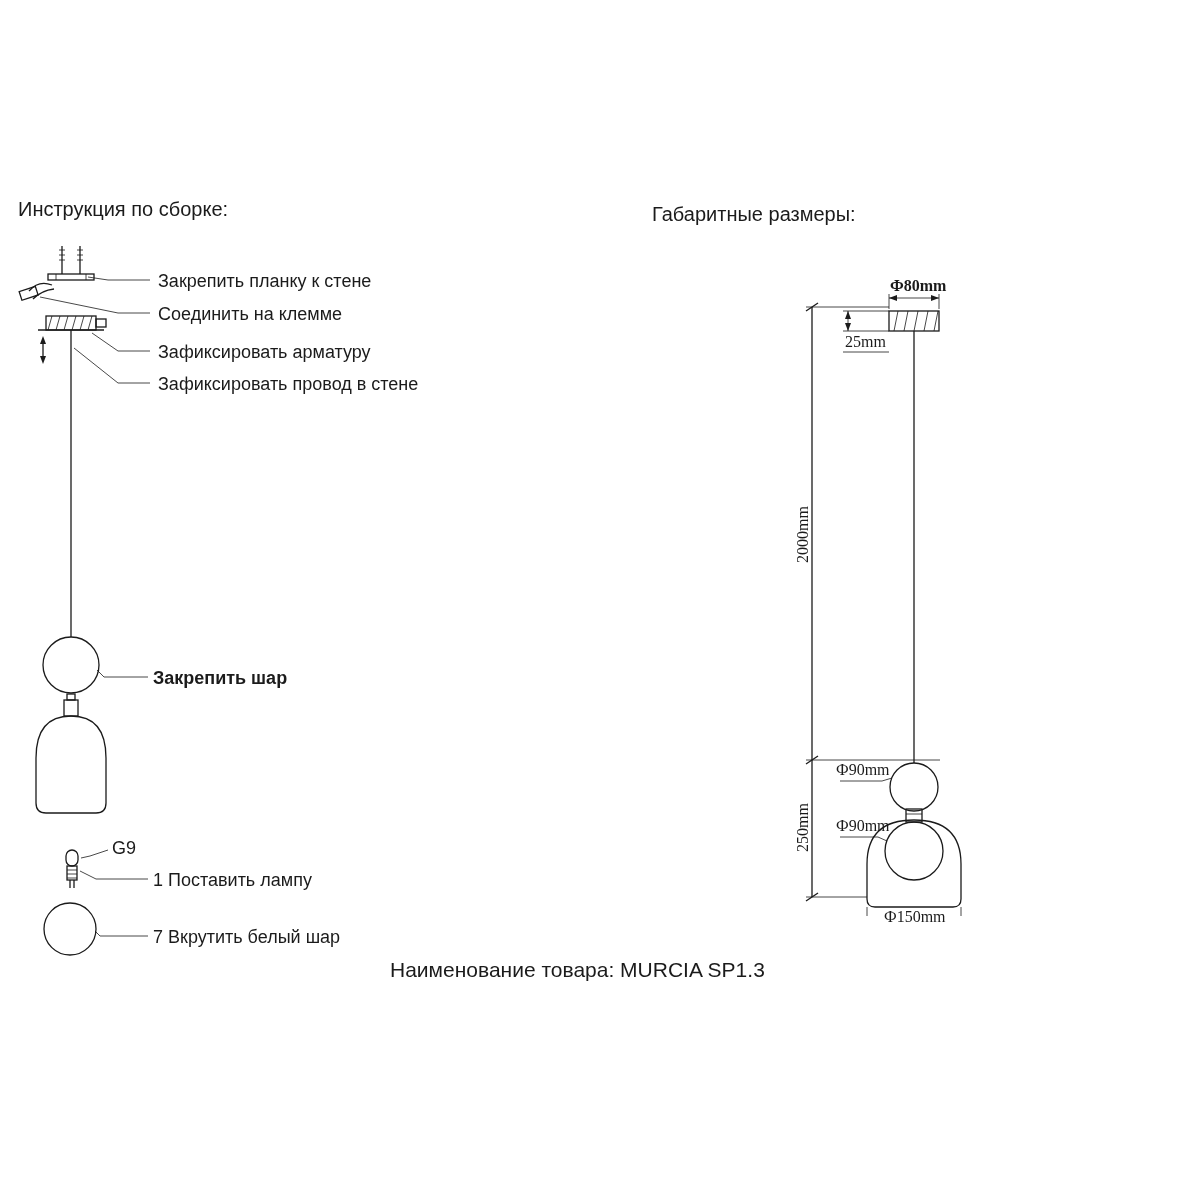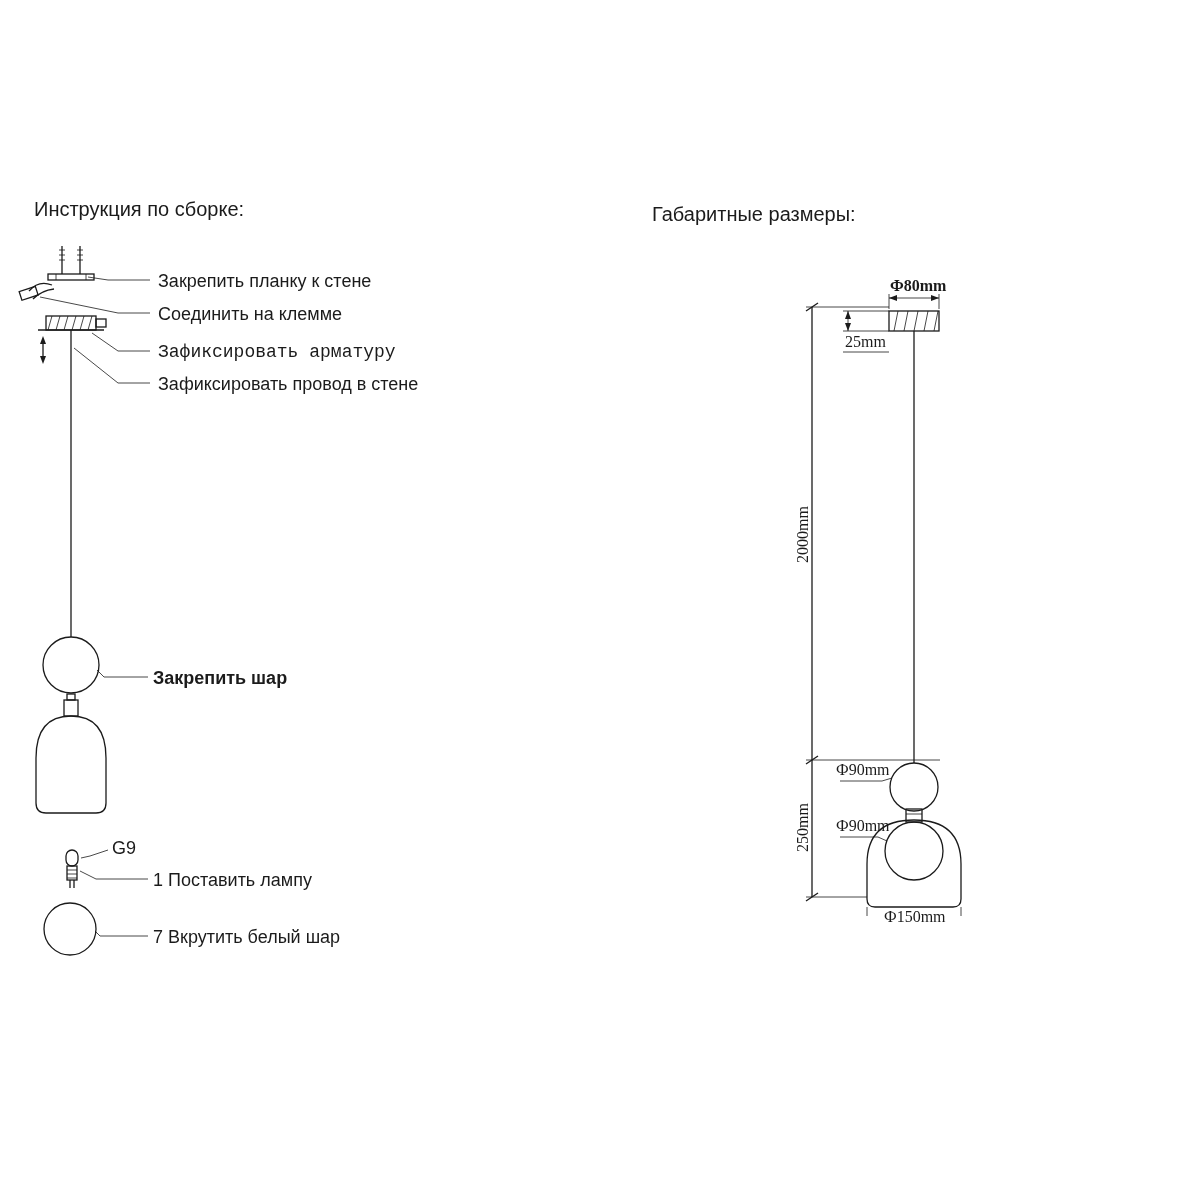--- a/index.html
+++ b/index.html
@@ -145,34 +145,35 @@
       <line class="thin" x1="867" y1="907" x2="867" y2="916"></line>
       <line class="thin" x1="961" y1="907" x2="961" y2="916"></line>
     </g>
 
     <g>
       <polyline class="thin" points="840,781 882,781 892,778"></polyline>
       <polyline class="thin" points="840,837 878,837 887,841"></polyline>
     </g>
   </svg>
 
-  <div class="lbl title" style="left:18px;top:198px;margin-left:16px;">Инструкция по сборке:</div>
+  <div class="lbl title" style="left:18px;top:198px;">Инструкция по сборке:</div>
   <div class="lbl title" style="left:652px;top:203px;">Габаритные размеры:</div>
 
   <div class="lbl" style="left:158px;top:271px;">Закрепить планку к стене</div>
   <div class="lbl" style="left:158px;top:304px;">Соединить на клемме</div>
-  <div class="lbl" style="left:158px;top:342px;font-family:Liberation Mono, monospace;">Зафиксировать арматуру</div>
+  <div class="lbl" style="left:158px;top:342px;">Зафиксировать арматуру</div>
   <div class="lbl" style="left:158px;top:374px;">Зафиксировать провод в стене</div>
   <div class="lbl" style="left:153px;top:668px;font-weight:bold;">Закрепить шар</div>
   <div class="lbl" style="left:112px;top:838px;">G9</div>
   <div class="lbl" style="left:153px;top:870px;">1 Поставить лампу</div>
   <div class="lbl" style="left:153px;top:927px;">7 Вкрутить белый шар</div>
 
   <div class="lbl dim" style="left:890px;top:277px;font-weight:bold;">Ф80mm</div>
   <div class="lbl dim" style="left:845px;top:333px;text-align:center;">25mm</div>
   <div class="lbl dim vdim" style="left:794px;top:563px;">2000mm</div>
   <div class="lbl dim" style="left:836px;top:761px;">Ф90mm</div>
   <div class="lbl dim" style="left:836px;top:817px;">Ф90mm</div>
   <div class="lbl dim vdim" style="left:794px;top:852px;">250mm</div>
   <div class="lbl dim" style="left:884px;top:908px;">Ф150mm</div>
 
+  <div class="lbl product" style="left:390px;top:958px;">Наименование товара: MURCIA SP1.3</div>
 
 </div>
 
 </body></html>

